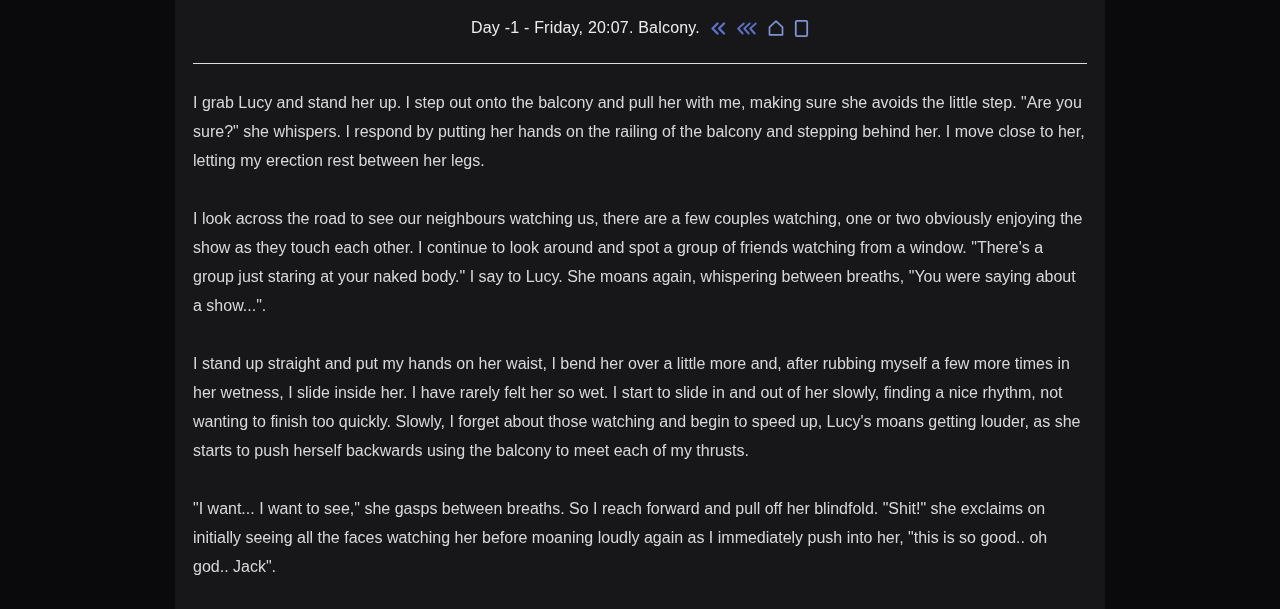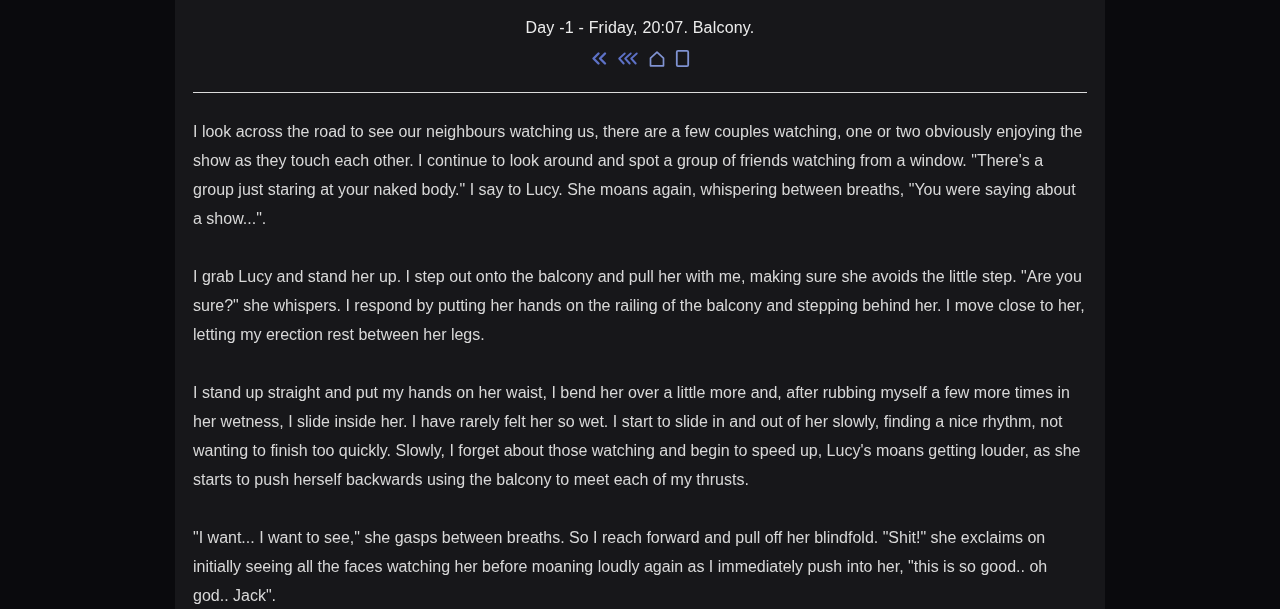--- a/index.html
+++ b/index.html
@@ -21,21 +21,20 @@
     padding: 0 18px;
     box-sizing: border-box;
   }
   .passage-header {
     padding-top: 17px;
     display: flex;
     justify-content: center;
     align-items: center;
     gap: 10px;
     line-height: 22px;
-    flex-direction: column;
   }
   .passage-title {
     font-size: 16px;
     color: #ececec;
     letter-spacing: 0.2px;
     white-space: nowrap;
   }
   .nav-icons {
     display: flex;
     align-items: center;
@@ -103,19 +102,19 @@
           <rect x="1.8" y="1.8" width="11.4" height="15.4" rx="1.2" stroke="#8093d2" stroke-width="1.8"></rect>
         </svg>
       </a>
 
     </span>
   </header>
 
   <hr class="header-divider">
 
   <main class="story-text">
+    <p>I grab Lucy and stand her up. I step out onto the balcony and pull her with me, making sure she avoids the little step. "Are you sure?" she whispers. I respond by putting her hands on the railing of the balcony and stepping behind her. I move close to her, letting my erection rest between her legs.</p>
     <p>I look across the road to see our neighbours watching us, there are a few couples watching, one or two obviously enjoying the show as they touch each other. I continue to look around and spot a group of friends watching from a window. "There's a group just staring at your naked body." I say to Lucy. She moans again, whispering between breaths, "You were saying about a show...".</p>
-    <p>I grab Lucy and stand her up. I step out onto the balcony and pull her with me, making sure she avoids the little step. "Are you sure?" she whispers. I respond by putting her hands on the railing of the balcony and stepping behind her. I move close to her, letting my erection rest between her legs.</p>
     <p>I stand up straight and put my hands on her waist, I bend her over a little more and, after rubbing myself a few more times in her wetness, I slide inside her. I have rarely felt her so wet. I start to slide in and out of her slowly, finding a nice rhythm, not wanting to finish too quickly. Slowly, I forget about those watching and begin to speed up, Lucy's moans getting louder, as she starts to push herself backwards using the balcony to meet each of my thrusts.</p>
     <p>"I want... I want to see," she gasps between breaths. So I reach forward and pull off her blindfold. "Shit!" she exclaims on initially seeing all the faces watching her before moaning loudly again as I immediately push into her, "this is so good.. oh god.. Jack".</p>
   </main>
 
 </div>
 
 </body></html>

